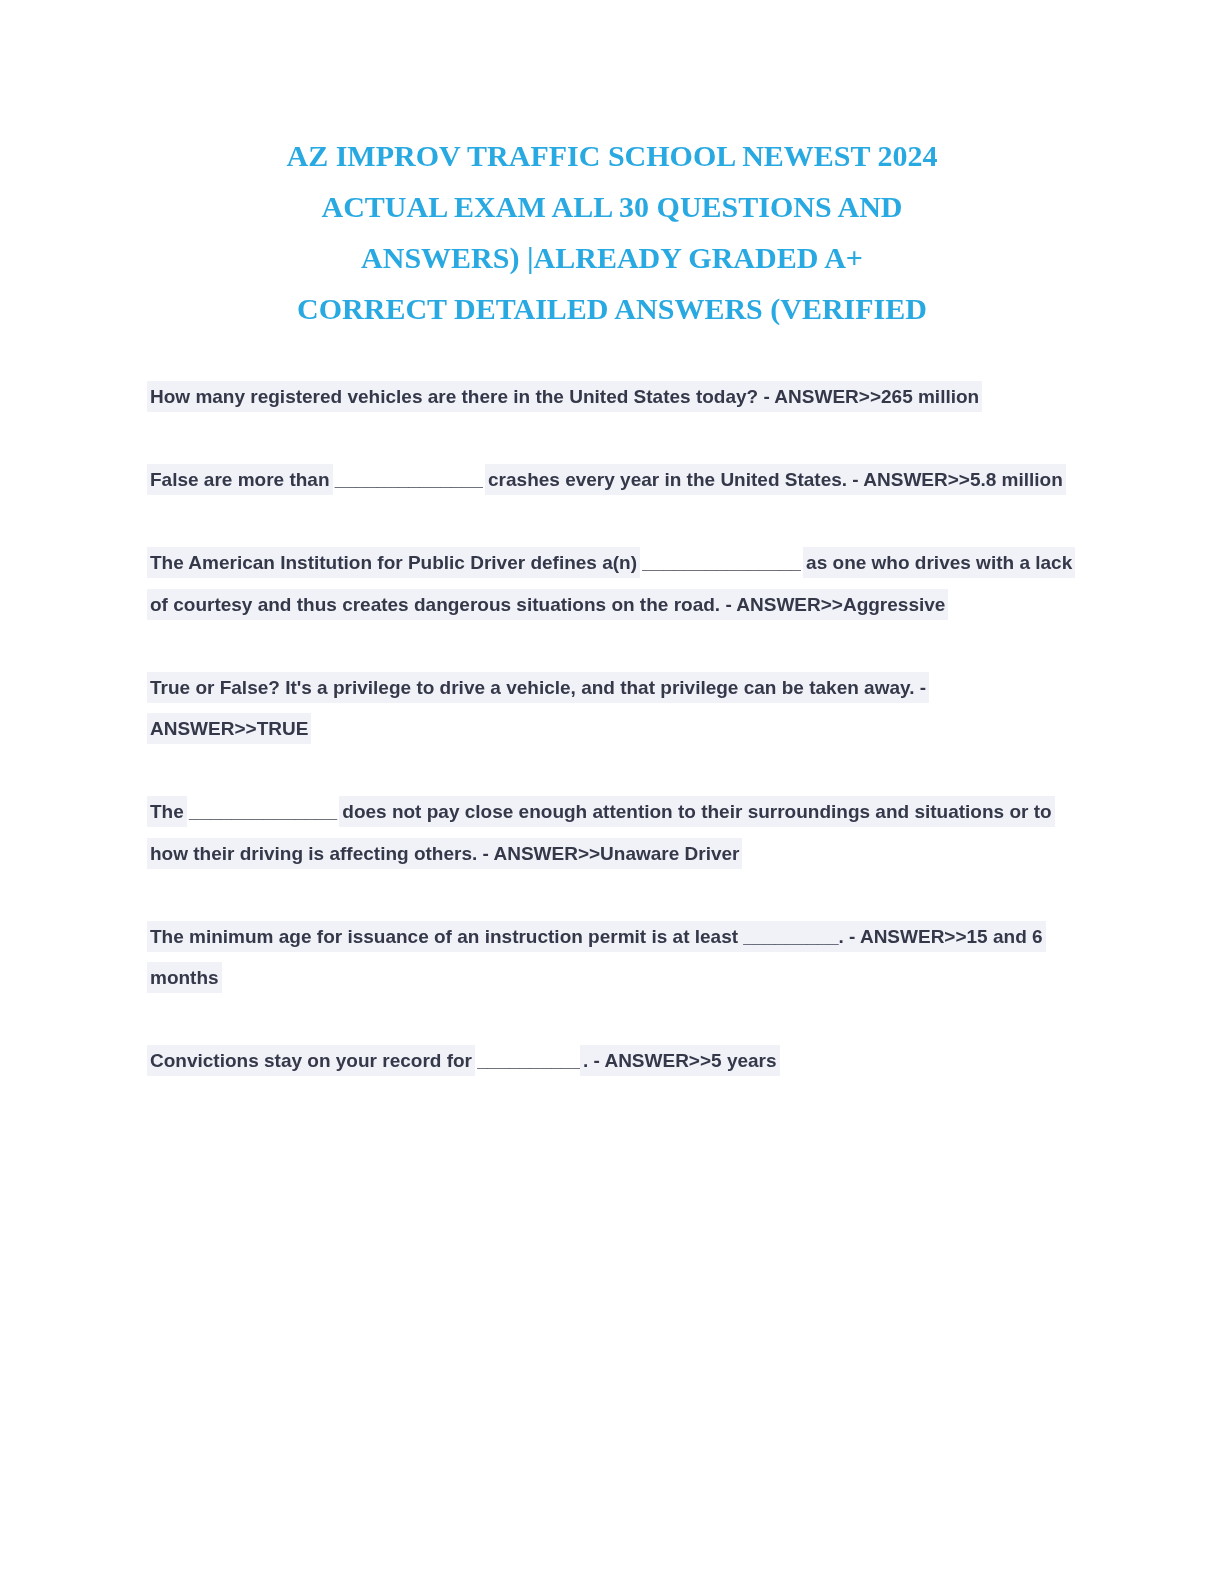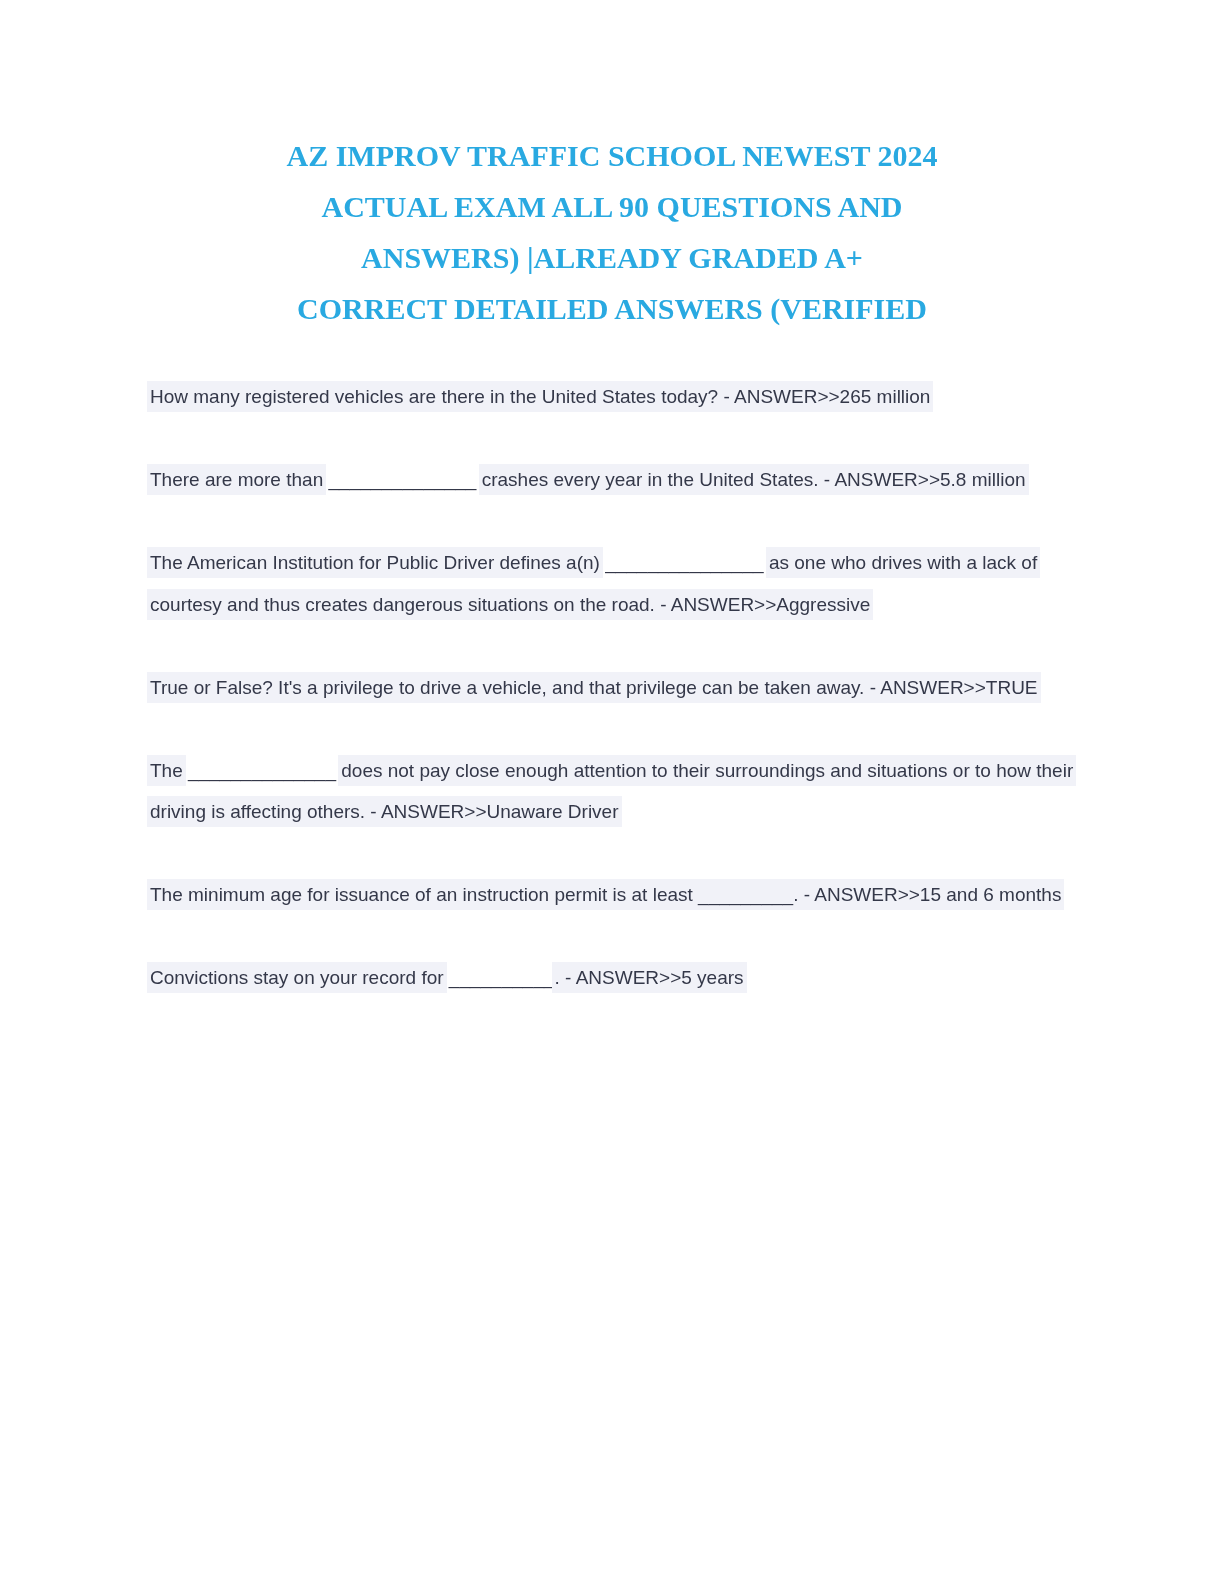--- a/index.html
+++ b/index.html
@@ -23,20 +23,21 @@
     font-family: "Liberation Serif", "DejaVu Serif", serif;
     font-weight: bold;
     font-size: 30px;
     line-height: 51px;
     text-align: center;
     color: var(--title-color, #29A9E1);
     margin: 0 0 42px 0;
   }
   .qa-list {
     margin: 0;
+    font-weight: bold;
   }
   .qa {
     font-size: 19px;
     line-height: 41.5px;
     color: var(--text-color, #343849);
     margin: 0 0 41.5px 0;
   }
   .hl {
     background: var(--hl-color, #F1F2F8);
     padding: 5px 3px;
@@ -49,27 +50,27 @@
     white-space: normal;
   }
 </style>
 </head>
 <body>
 
 <div class="page">
   <div class="content">
     <h1 class="doc-title">
       <div>AZ IMPROV TRAFFIC SCHOOL NEWEST 2024</div>
-      <div>ACTUAL EXAM ALL 90 QUESTIONS AND</div>
+      <div>ACTUAL EXAM ALL 30 QUESTIONS AND</div>
       <div>ANSWERS) |ALREADY GRADED A+</div>
       <div>CORRECT DETAILED ANSWERS (VERIFIED</div>
     </h1>
     <div class="qa-list">
         <p class="qa"><span class="hl">How many registered vehicles are there in the United States today? - ANSWER&gt;&gt;265 million</span></p>
-        <p class="qa"><span class="hl">There are more than</span><span class="blank"> ______________ </span><span class="hl">crashes every year in the United States. - ANSWER&gt;&gt;5.8 million</span></p>
+        <p class="qa"><span class="hl">False are more than</span><span class="blank"> ______________ </span><span class="hl">crashes every year in the United States. - ANSWER&gt;&gt;5.8 million</span></p>
         <p class="qa"><span class="hl">The American Institution for Public Driver defines a(n)</span><span class="blank"> _______________ </span><span class="hl">as one who drives with a lack of courtesy and thus creates dangerous situations on the road. - ANSWER&gt;&gt;Aggressive</span></p>
         <p class="qa"><span class="hl">True or False? It's a privilege to drive a vehicle, and that privilege can be taken away. - ANSWER&gt;&gt;TRUE</span></p>
         <p class="qa"><span class="hl">The</span><span class="blank"> ______________ </span><span class="hl">does not pay close enough attention to their surroundings and situations or to how their driving is affecting others. - ANSWER&gt;&gt;Unaware Driver</span></p>
         <p class="qa"><span class="hl">The minimum age for issuance of an instruction permit is at least _________. - ANSWER&gt;&gt;15 and 6 months</span></p>
         <p class="qa"><span class="hl">Convictions stay on your record for</span><span class="blank"> __________</span><span class="hl">. - ANSWER&gt;&gt;5 years</span></p>
       </div>
   </div>
 </div>
 
 </body></html>

